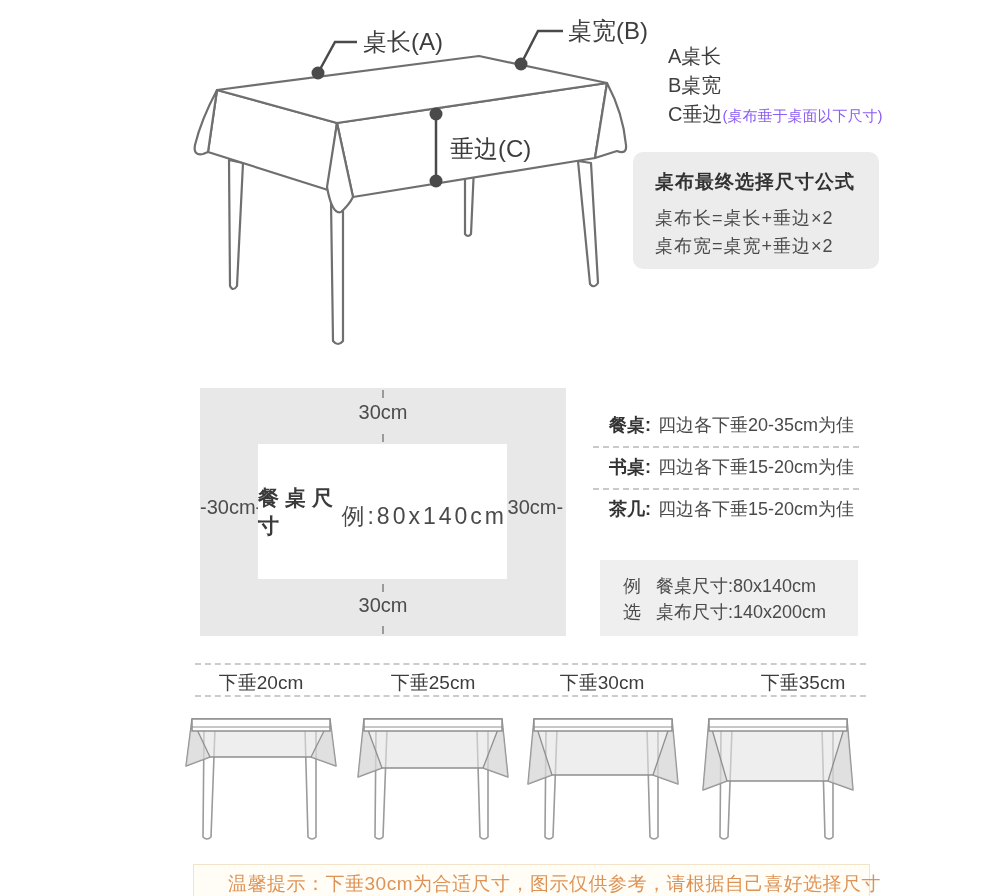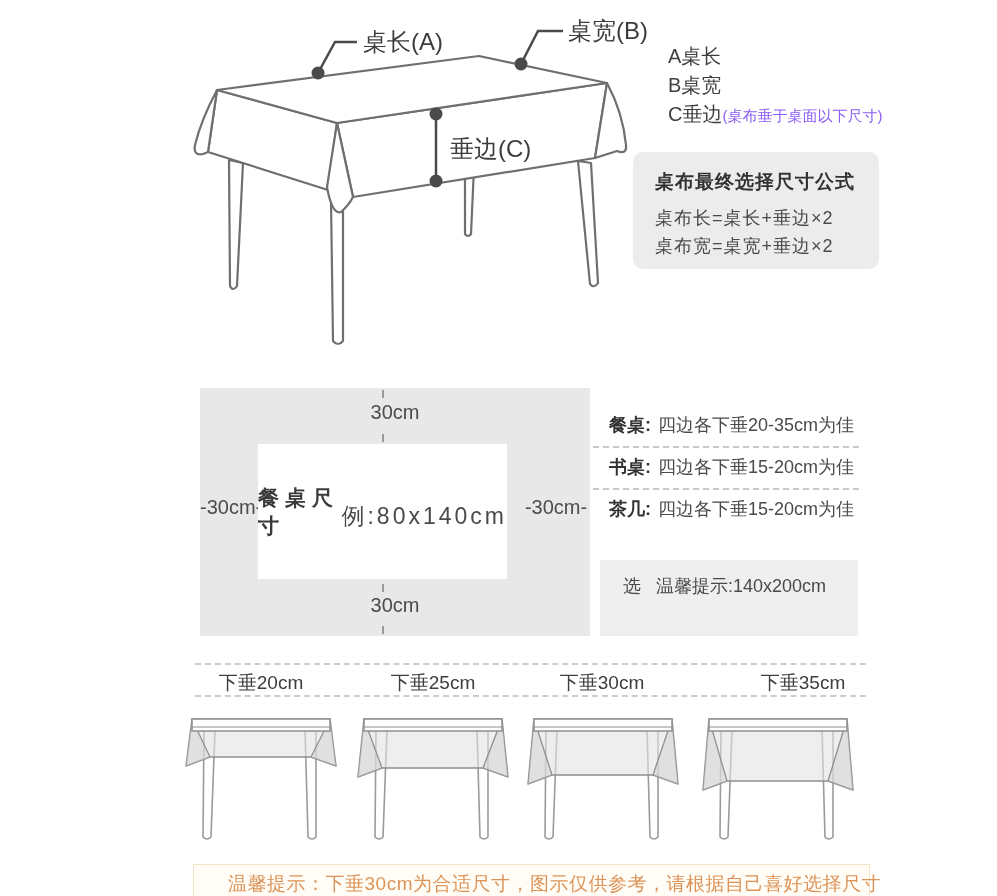--- a/index.html
+++ b/index.html
@@ -18,21 +18,21 @@
   
   .formula-box{
     left:633px;top:152px;width:246px;height:117px;
     background:#ececec;border-radius:10px;box-sizing:border-box;
     padding:17px 0 0 22px;
   }
   .formula-box .title{font-size:19px;font-weight:bold;color:#333;margin-bottom:9px;letter-spacing:1px;}
   .formula-box .line{font-size:18px;color:#4a4a4a;line-height:28px;letter-spacing:1px;}
 
   
-  .size-diagram{left:200px;top:388px;width:366px;height:248px;background:#e8e8e8;padding-left:24px;}
+  .size-diagram{left:200px;top:388px;width:366px;height:248px;background:#e8e8e8;}
   .size-diagram .inner{
     position:absolute;left:58px;top:56px;width:249px;height:135px;background:#ffffff;
     display:flex;flex-direction:row;align-items:center;justify-content:center;
   }
   .size-diagram .inner .t1{font-size:21px;font-weight:bold;letter-spacing:6px;color:#3a3a3a;}
   .size-diagram .inner .t2{font-size:23px;letter-spacing:3px;color:#4a4a4a;margin-top:9px;}
   .size-diagram .mlabel{position:absolute;font-size:20px;color:#4c4c4c;}
   .size-diagram .m-top{left:0;right:0;top:13px;text-align:center;}
   .size-diagram .m-bottom{left:0;right:0;top:206px;text-align:center;}
   .size-diagram .m-left{left:0px;top:108px;width:60px;text-align:center;}
@@ -139,21 +139,24 @@
   <div class="rec-row">
     <span class="rec-label">书桌:</span><span>四边各下垂15-20cm为佳</span>
   </div>
   <div class="rec-row">
     <span class="rec-label">茶几:</span><span>四边各下垂15-20cm为佳</span>
   </div>
 </div>
 
 <div class="abs example-box">
   <div class="row">
-    <span class="xlabel">选</span><span>温馨提示:140x200cm</span>
+    <span class="xlabel">例</span><span>餐桌尺寸:80x140cm</span>
+  </div>
+  <div class="row">
+    <span class="xlabel">选</span><span>桌布尺寸:140x200cm</span>
   </div>
 </div>
 
 <div class="abs dash-line" style="top:663px;"></div>
 <span class="drop-label" style="left:261px;">下垂20cm</span>
 <span class="drop-label" style="left:433px;">下垂25cm</span>
 <span class="drop-label" style="left:602px;">下垂30cm</span>
 <span class="drop-label" style="left:777px;margin-left:26px;">下垂35cm</span>
 <div class="abs dash-line" style="top:695px;"></div>
 

